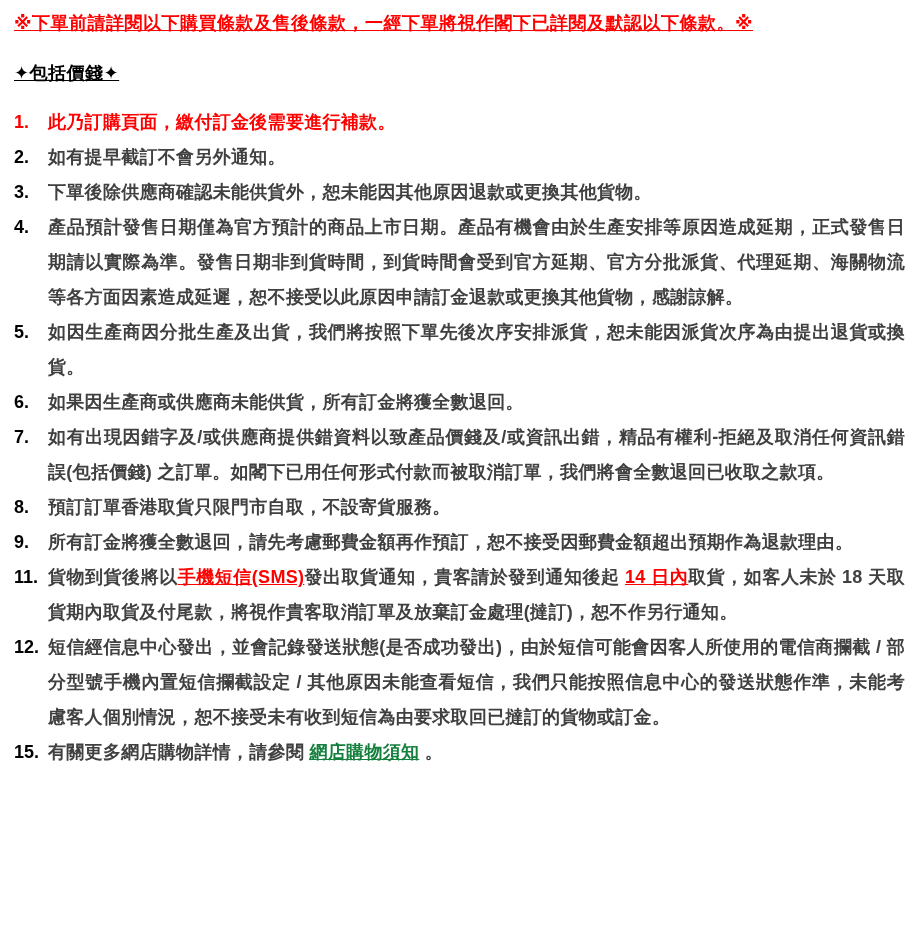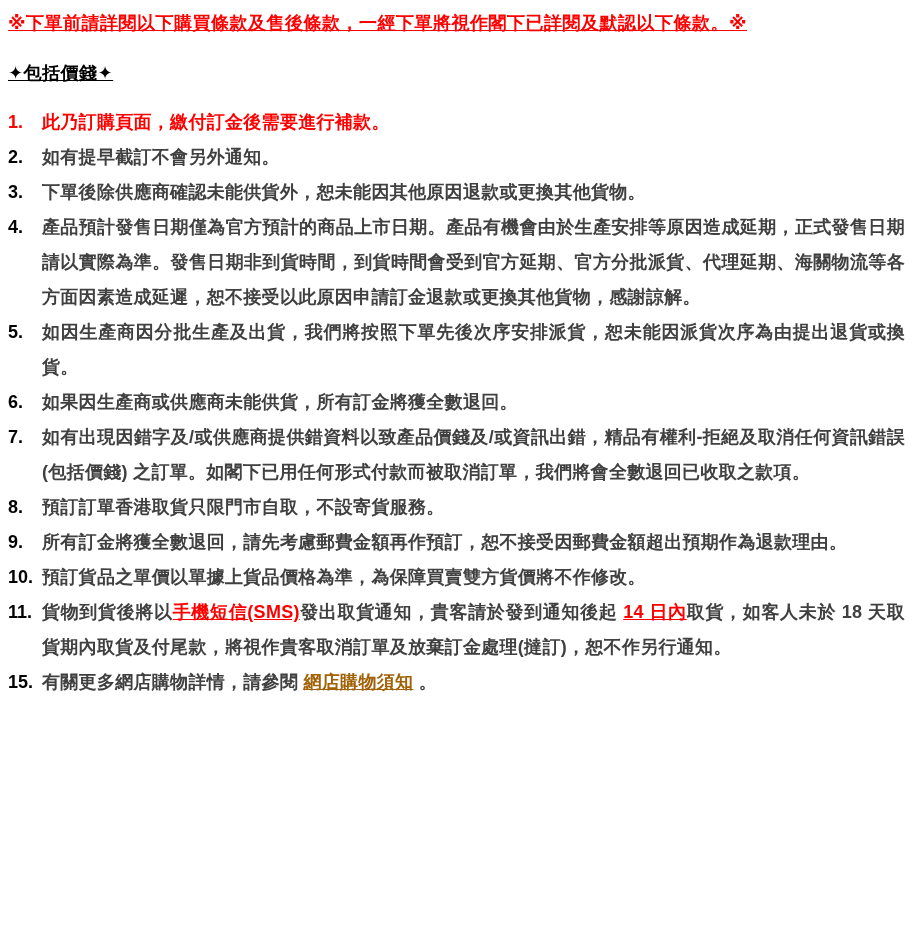--- a/index.html
+++ b/index.html
@@ -10,21 +10,21 @@
   }
   body {
     width: 913px;
     min-height: 948px;
     font-family: "Liberation Sans", "DejaVu Sans", sans-serif;
     font-weight: 700;
     color: #000000;
   }
   .page {
     width: 913px;
-    padding: 11px 8px 10px 8px;
+    padding: 11px 8px 10px 14px;
   }
   .notice {
     color: #ff0000;
     font-size: 18px;
     line-height: 1.35;
     text-decoration: underline;
     margin: 0 0 26px 0;
     letter-spacing: 0.5px;
   }
   .section-title {
@@ -50,21 +50,21 @@
     width: 34px;
   }
   .txt {
     flex: 1 1 auto;
     text-align: justify;
     letter-spacing: 0.3px;
   }
   .seg-normal { color: #404040; }
   .seg-red { color: #ff0000; }
   .seg-red-underline { color: #ff0000; text-decoration: underline; margin-top: 18px; }
-  .seg-link { color: #a16207; text-decoration: underline; cursor: pointer; }
+  .seg-link { color: #15803d; text-decoration: underline; cursor: pointer; }
 </style>
 </head>
 <body>
 
 <div class="page">
 
   <div class="notice">※下單前請詳閱以下購買條款及售後條款，一經下單將視作閣下已詳閱及默認以下條款。※</div>
 
   <div class="section-title">✦包括價錢✦</div>
 
@@ -126,34 +126,34 @@
       </div>
     </li>
 
     <li class="term">
       <span class="num">9.</span>
       <div class="txt">
         <span class="seg-normal">所有訂金將獲全數退回，請先考慮郵費金額再作預訂，恕不接受因郵費金額超出預期作為退款理由。</span>
       </div>
     </li>
 
-    <li class="term">
-      <span class="num">10.</span>
-      <div class="txt">
-        <span class="seg-normal">預訂貨品之單價以單據上貨品價格為準，為保障買賣雙方貨價將不作修改。</span>
-      </div>
-    </li>
 
     <li class="term">
       <span class="num">11.</span>
       <div class="txt">
         <span class="seg-normal">貨物到貨後將以</span><span class="seg-red-underline">手機短信(SMS)</span><span class="seg-normal">發出取貨通知，貴客請於發到通知後起 </span><span class="seg-red-underline">14 日內</span><span class="seg-normal">取貨，如客人未於 18 天取貨期內取貨及付尾款，將視作貴客取消訂單及放棄訂金處理(撻訂)，恕不作另行通知。</span>
       </div>
     </li>
 
+    <li class="term">
+      <span class="num">12.</span>
+      <div class="txt">
+        <span class="seg-normal">短信經信息中心發出，並會記錄發送狀態(是否成功發出)，由於短信可能會因客人所使用的電信商攔截 / 部分型號手機內置短信攔截設定 / 其他原因未能查看短信，我們只能按照信息中心的發送狀態作準，未能考慮客人個別情況，恕不接受未有收到短信為由要求取回已撻訂的貨物或訂金。</span>
+      </div>
+    </li>
 
     <li class="term">
       <span class="num">15.</span>
       <div class="txt">
         <span class="seg-normal">有關更多網店購物詳情，請參閱 </span><a class="seg-link">網店購物須知</a><span class="seg-normal"> 。</span>
       </div>
     </li>
 
   </ol>
 </div>

